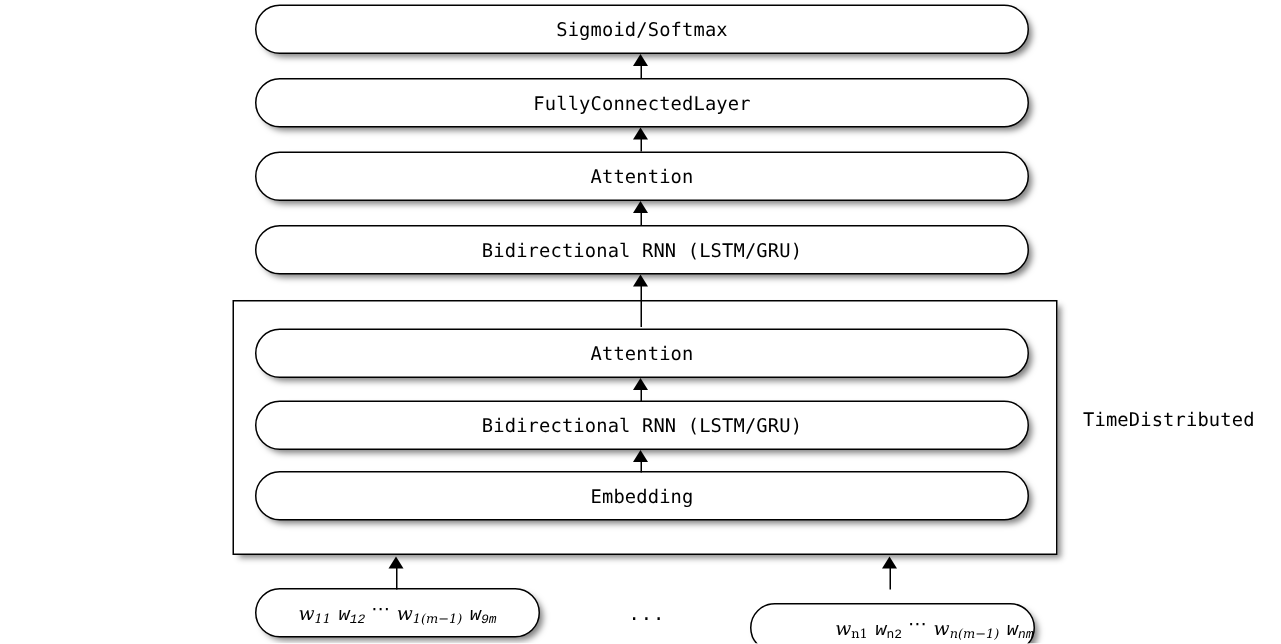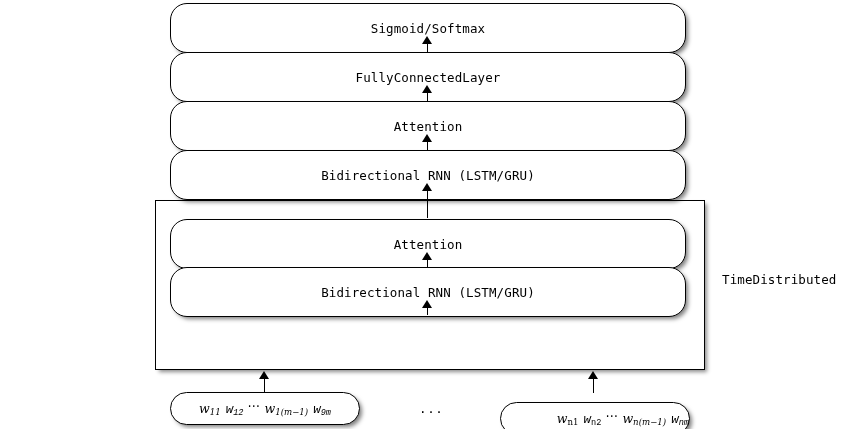--- a/index.html
+++ b/index.html
@@ -55,21 +55,21 @@
     font-family: "DejaVu Sans Mono", "Liberation Mono", monospace;
     font-size: 12.5px;
     color: #000000;
     white-space: nowrap;
     letter-spacing: 0.1px;
   }
 
   .pill.wide {
     left: 170px;
     width: 516px;
-    height: 50px;
+    height: 33px;
     border-radius: 17px;
   }
 
   .pill.token {
     height: 33px;
     width: 190px;
     border-radius: 17px;
   }
   .pill.token .lbl {
     font-family: "DejaVu Serif", "Liberation Serif", serif;
@@ -153,20 +153,23 @@
   </div>
 
   <div class="pill wide" style="top:219px;">
     <span class="lbl">Attention</span>
   </div>
 
   <div class="pill wide" style="top:267px;">
     <span class="lbl">Bidirectional RNN (LSTM/GRU)</span>
   </div>
 
+  <div class="pill wide" style="top:314px;">
+    <span class="lbl">Embedding</span>
+  </div>
 
   <div class="pill token" style="left:170px; top:392px;">
     <span class="lbl">
       <span class="tok">w<sub>11</sub></span><span class="tok">w<sub>12</sub></span><span class="dots-inline">⋯</span><span class="tok">w<sub>1(m−1)</sub></span><span class="tok">w<sub>9m</sub></span>
     </span>
   </div>
 
   <div class="pill token" style="left:500px; top:402px;justify-content:flex-end;">
     <span class="lbl">
       <span class="tok">w<sub class="upright">n1</sub></span><span class="tok">w<sub class="upright">n2</sub></span><span class="dots-inline">⋯</span><span class="tok">w<sub>n(m−1)</sub></span><span class="tok">w<sub>nm</sub></span>

